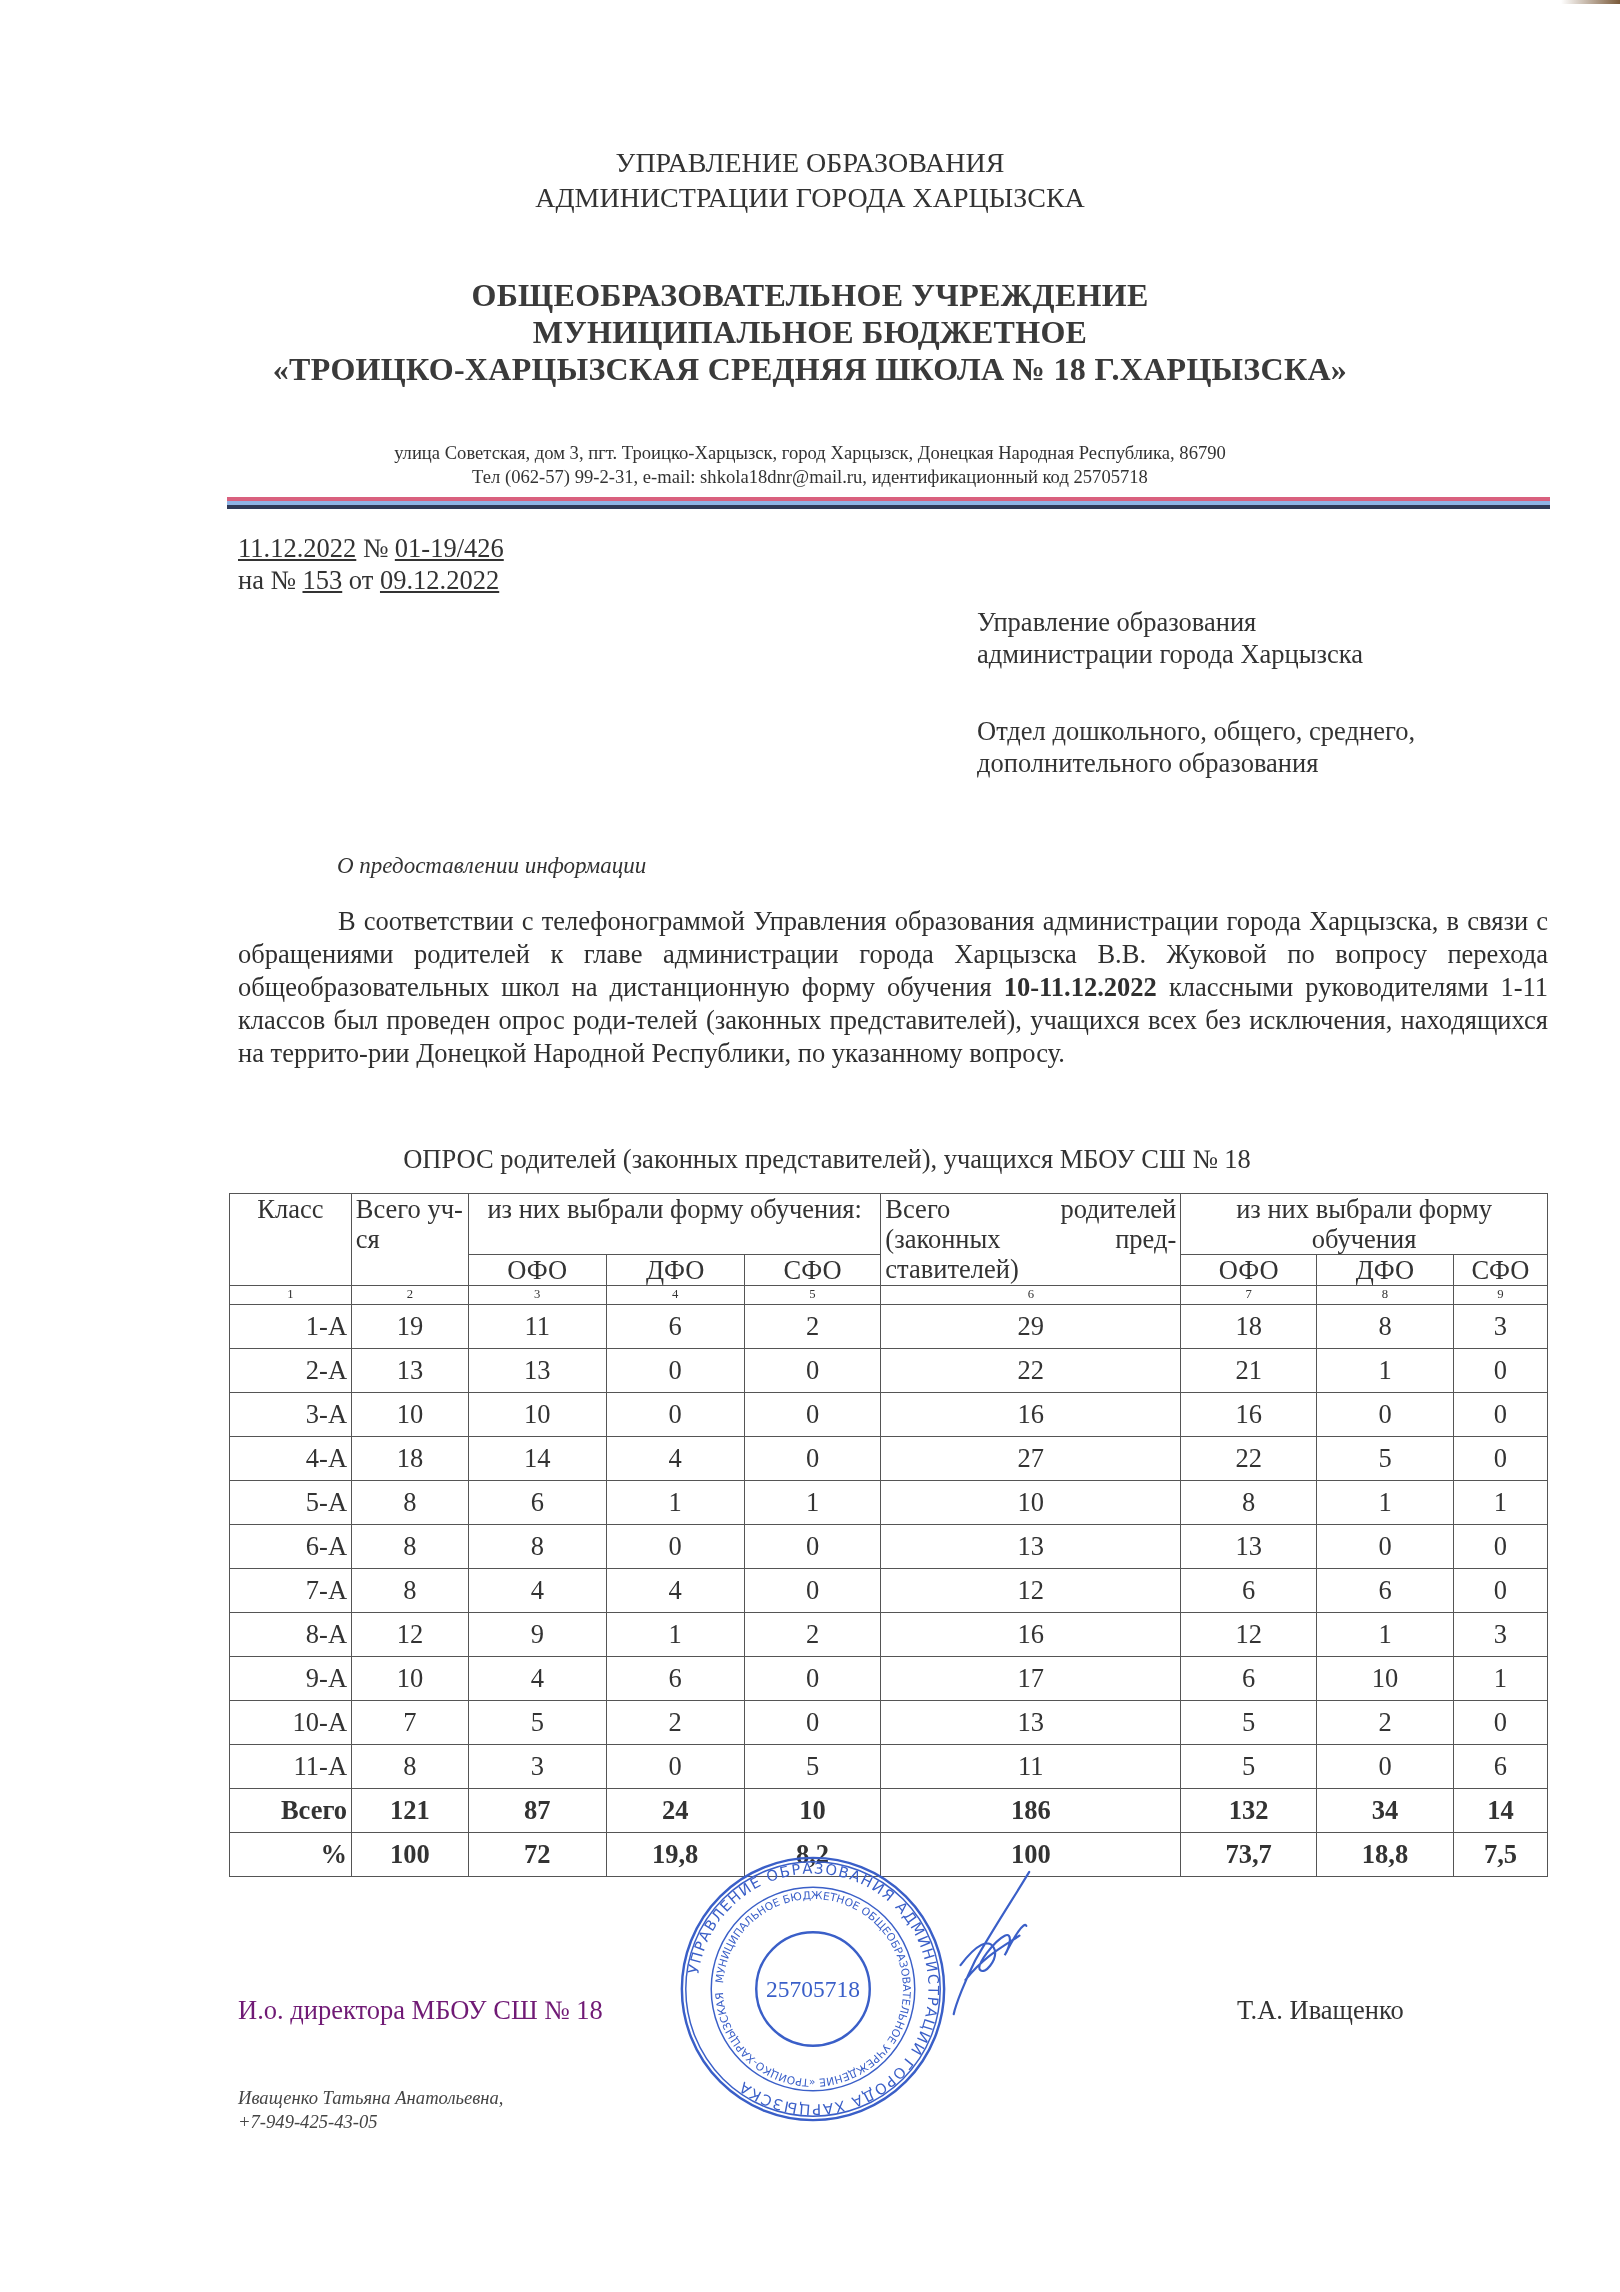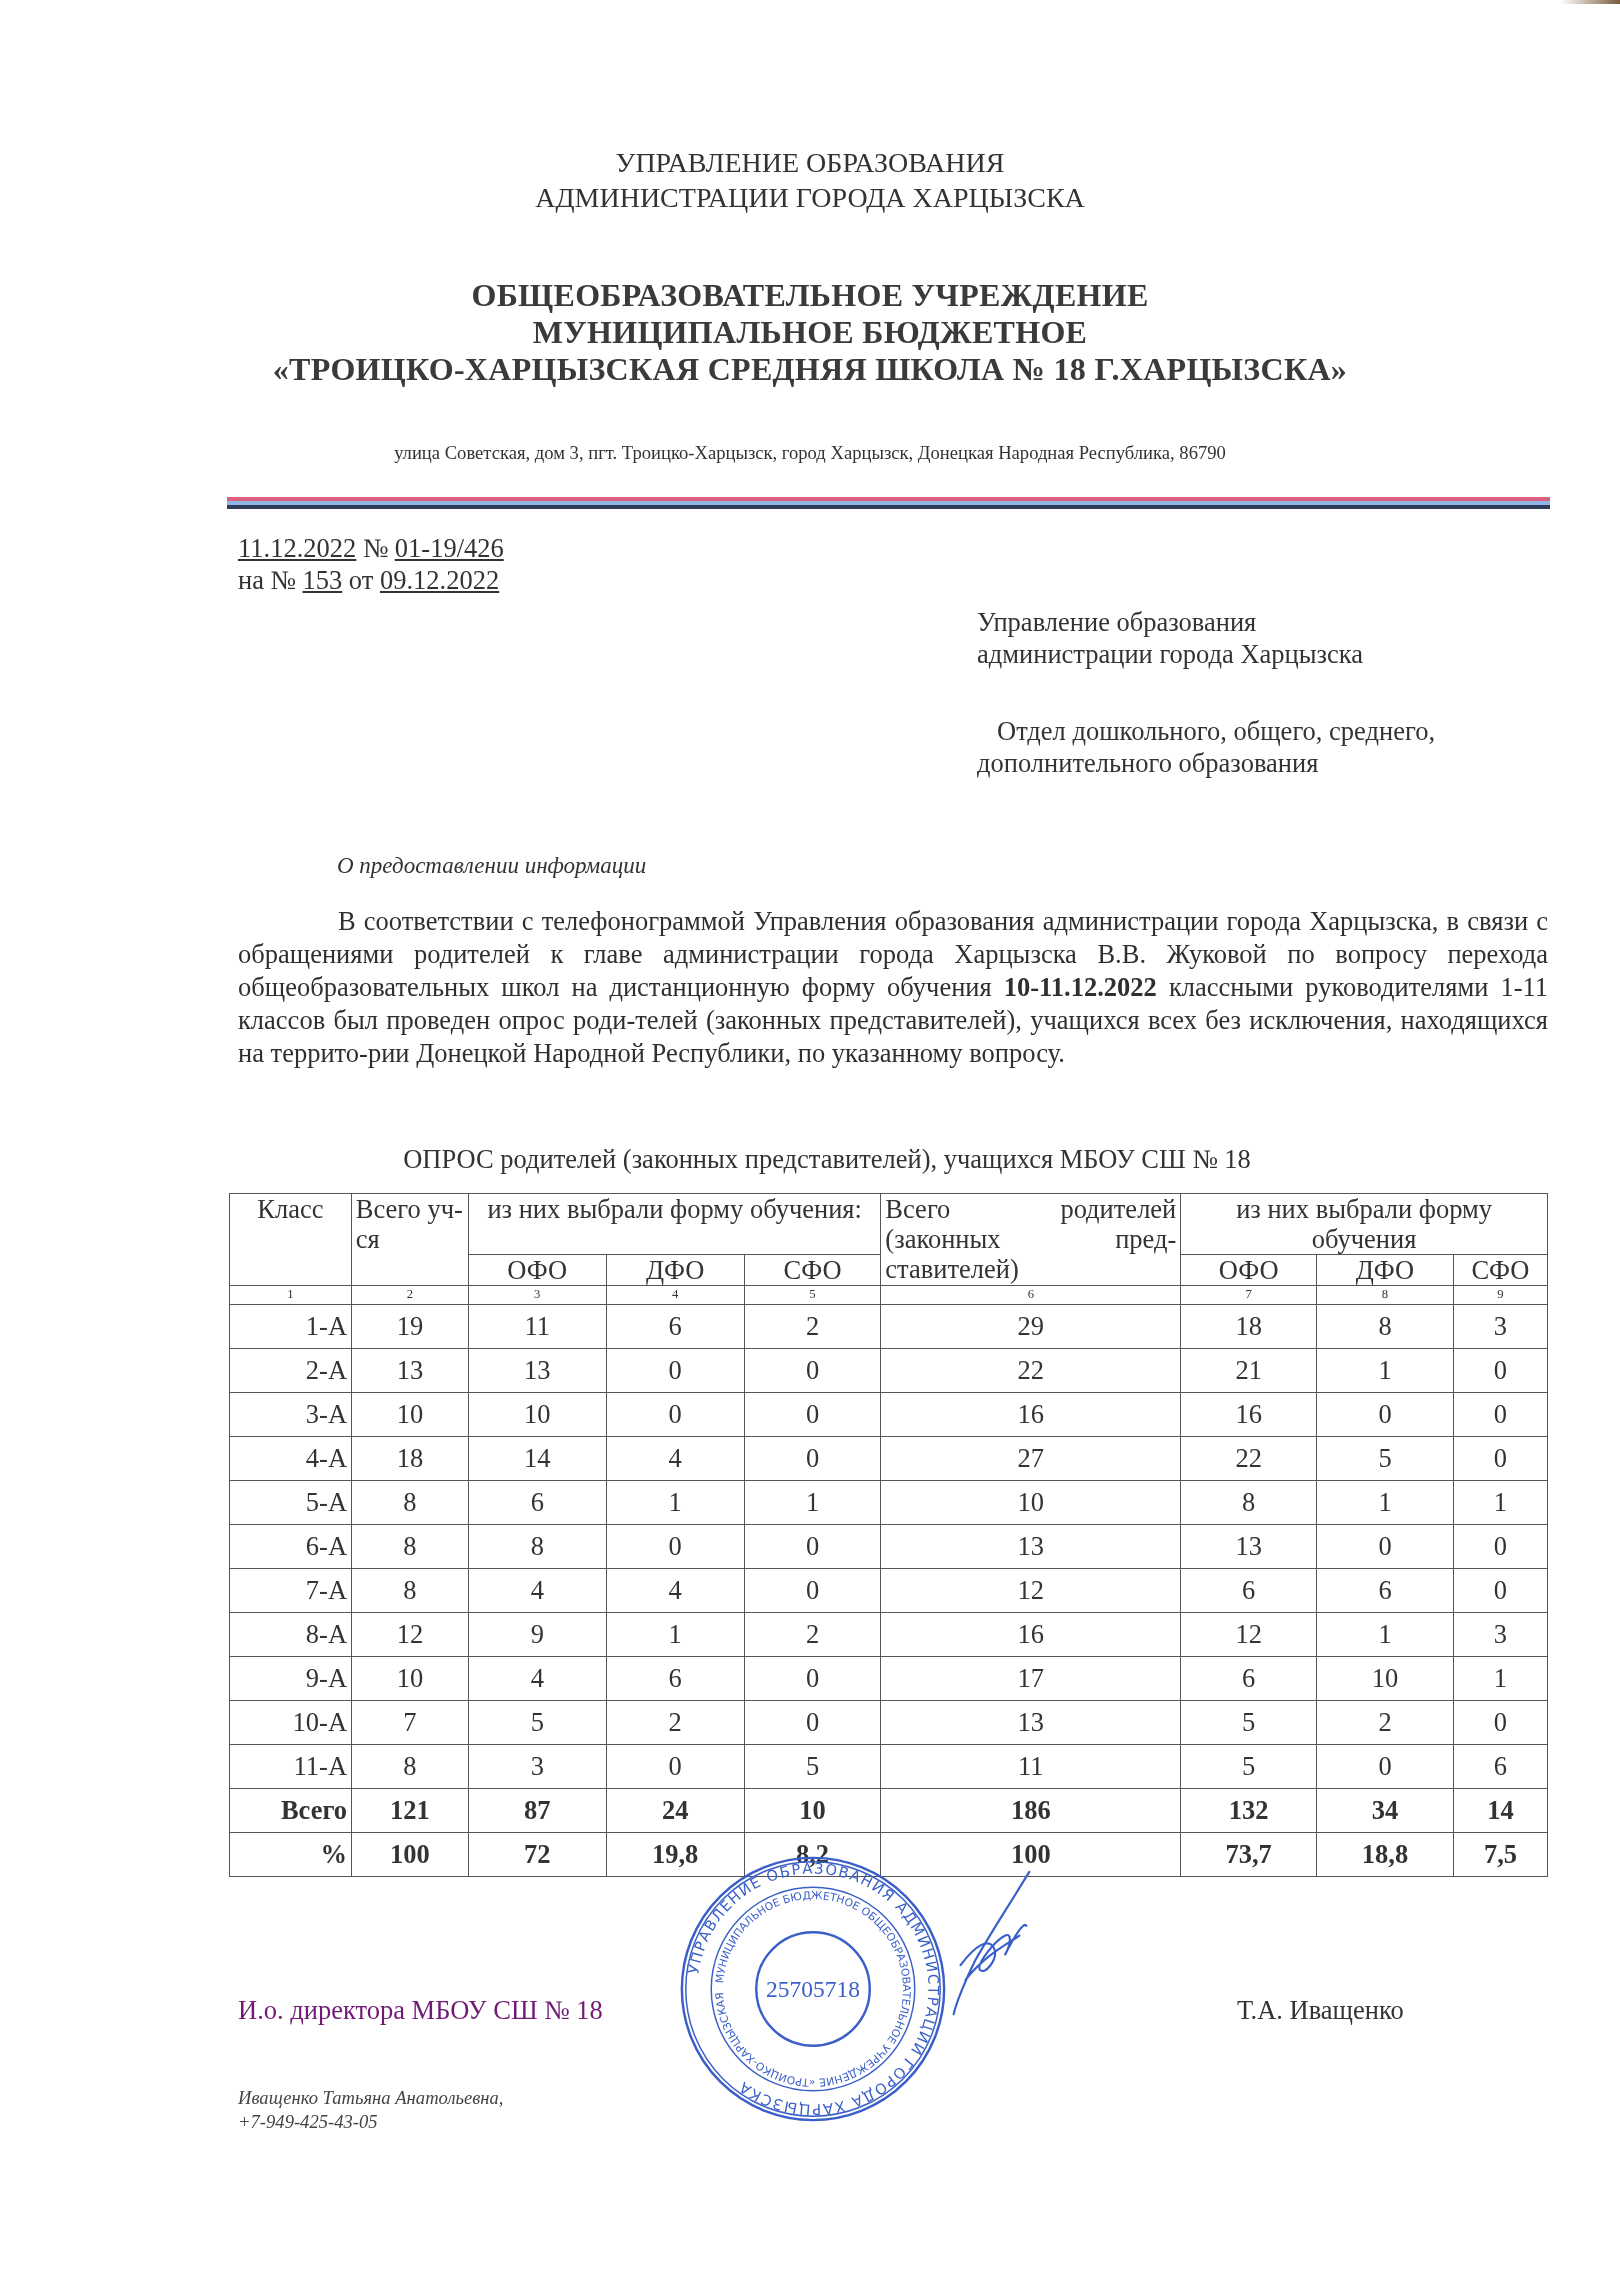--- a/index.html
+++ b/index.html
@@ -9,21 +9,21 @@
   .center { text-align: center; }
   .hdr1 { left: 0; width: 1620px; top: 145px; font-size: 28px; line-height: 35px; color: #333; }
   .hdr2 { left: 0; width: 1620px; top: 277px; font-size: 32px; line-height: 37px; font-weight: bold; color: #3a3a3a; letter-spacing: 0.3px; }
   .addr { left: 0; width: 1620px; top: 441px; font-size: 18.6px; line-height: 23.5px; color: #333; }
   .stripe { left: 227px; width: 1323px; top: 497px; height: 11.8px; }
   .stripe div { height: 3.9px; }
   .ref { left: 238px; top: 532px; font-size: 26.5px; line-height: 32px; color: #333; }
   .ref u { text-decoration: underline; }
   .addressee { left: 977px; top: 606px; font-size: 26.5px; line-height: 32px; color: #333; width: 573px; }
   .addressee p { margin: 0; }
-  .addressee .dept { margin-top: 45px; text-align: justify; text-align-last: left; margin-left: 20px; }
+  .addressee .dept { margin-top: 45px; text-align: justify; text-align-last: left; }
   .subject { left: 337px; top: 853px; font-size: 23px; font-style: italic; color: #333; }
   .body-text { left: 238px; width: 1310px; top: 905px; font-size: 26.5px; line-height: 33px;
                text-align: justify; color: #2f2f2f; }
   .body-text p { margin: 0; text-indent: 100px; }
   .table-title { left: 0; width: 1620px; top: 1144px; font-size: 26.5px; color: #333; text-align: center; padding-left: 34px; box-sizing: border-box; }
   table.survey { position: absolute; left: 229px; top: 1193px; width: 1319px; border-collapse: collapse;
                  font-size: 26.5px; color: #333; }
   table.survey td, table.survey th { border: 1.5px solid #555; padding: 0 3.9px; text-align: center; font-weight: normal; }
   table.survey th { vertical-align: top; line-height: 30px; }
   table.survey tr.idx td { font-size: 12.7px; height: 17.6px; line-height: 13.7px; padding: 0; }
@@ -49,20 +49,21 @@
 </div>
 
 <div class="abs hdr2 center">
   <div>ОБЩЕОБРАЗОВАТЕЛЬНОЕ УЧРЕЖДЕНИЕ</div>
   <div>МУНИЦИПАЛЬНОЕ БЮДЖЕТНОЕ</div>
   <div>«ТРОИЦКО-ХАРЦЫЗСКАЯ СРЕДНЯЯ ШКОЛА № 18 Г.ХАРЦЫЗСКА»</div>
 </div>
 
 <div class="abs addr center">
   <div>улица Советская, дом 3, пгт. Троицко-Харцызск, город Харцызск, Донецкая Народная Республика, 86790</div>
+  <div>Тел (062-57) 99-2-31, e-mail: shkola18dnr@mail.ru, идентификационный код 25705718</div>
 </div>
 
 <div class="abs stripe">
   <div id="stripe0" style="background: rgb(217, 96, 126);"></div>
   <div id="stripe1" style="background: rgb(143, 180, 230);"></div>
   <div id="stripe2" style="background: rgb(47, 58, 87);"></div>
 </div>
 
 <div class="abs ref">
   <div>

